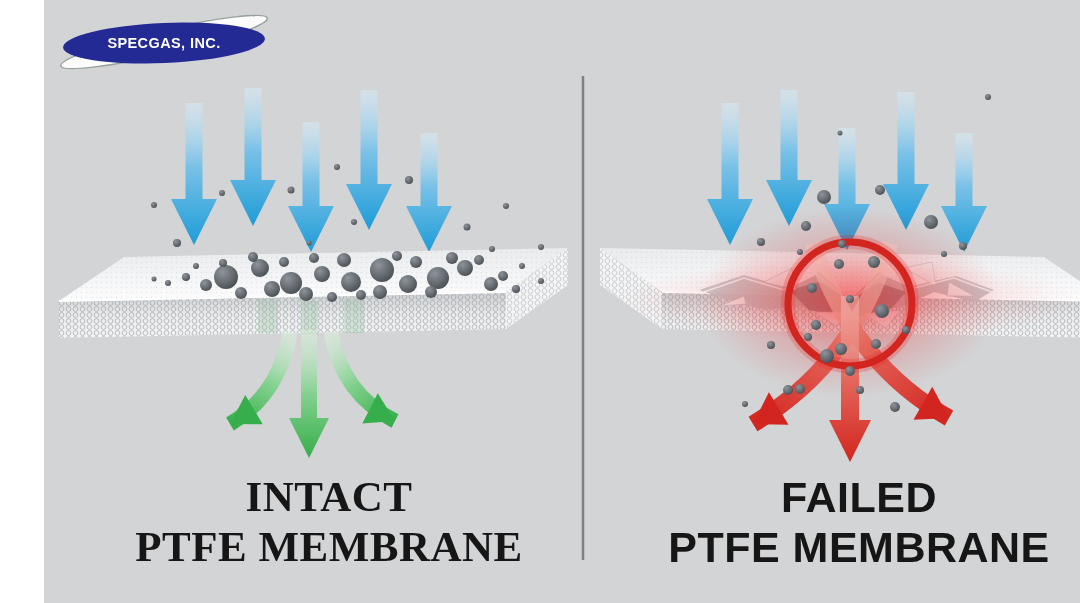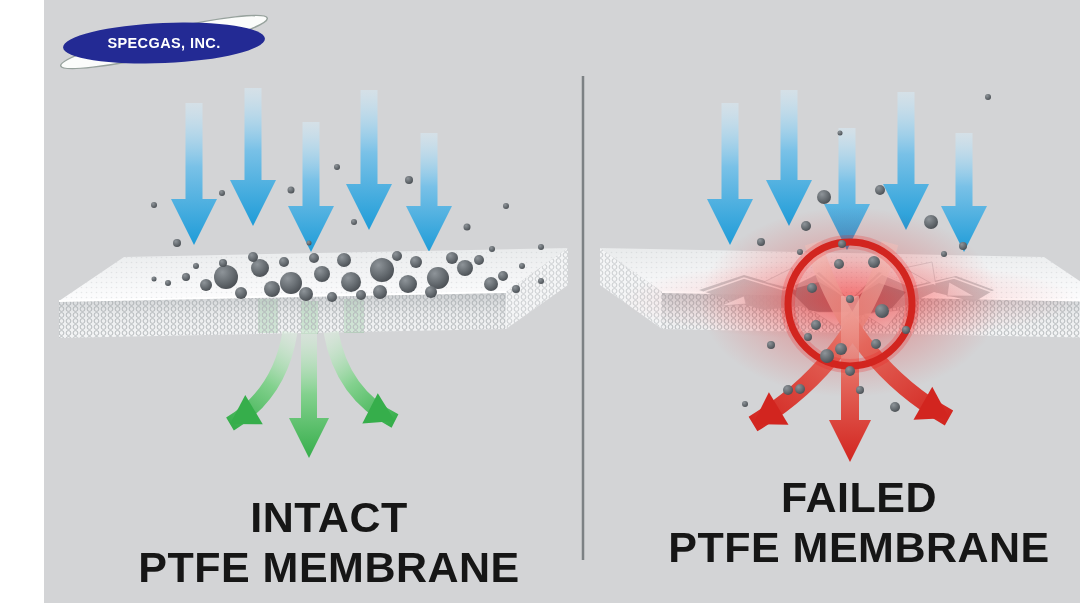--- a/index.html
+++ b/index.html
@@ -1,21 +1,21 @@
 <!DOCTYPE html>
 <html style="--background: #d3d4d6; --divider: #7c8184; --text: #161616; --logo-navy: #232a94; --logo-white: #fbfcfb; --logo-outline: #97a29d; --logo-textfill: #ffffff; --inflow-light: #d7ecf8; --inflow-mid: #79c1e7; --inflow-solid: #1e9cd8; --filtered-light: #dff2e1; --filtered-mid: #83d18e; --filtered-solid: #36ae4b; --leak-light: #f5beb7; --leak-mid: #e4675c; --leak-solid: #d2251f; --glow: #ed1c1c; --particle-light: #8e9499; --particle-mid: #646a6f; --particle-dark: #41454a; --membrane-face: #f4f5f6; --membrane-pore: #b6babd; --membrane-top_front: #fdfdfe; --membrane-top_back: #e9ebec; --membrane-edge: #ffffff; --membrane-shade: #9ba0a4; --membrane-tear_sag: #c2c6c9; --membrane-tear_hole: #969ba0; --membrane-shard: #f0f2f3; --membrane-shard_edge: #bfc3c6;"><head>
 <meta charset="utf-8">
 <style>
   html,body{margin:0;padding:0;}
   .stage{position:relative;width:1080px;height:603px;background:var(--background,#d3d4d6);overflow:hidden;
          font-family:"Liberation Sans",sans-serif;margin-left:44px;}
   .stage svg{position:absolute;inset:0;display:block;}
   .label{position:absolute;text-align:center;color:var(--text,#161616);
          font-weight:700;font-size:43px;line-height:50px;letter-spacing:.5px;}
-  #label-left{left:40px;top:492px;width:490px;}
+  #label-left{left:40px;top:472px;width:490px;font-family:Liberation Serif, serif;}
   #label-right{left:580px;top:472px;width:470px;}
   .logo-text{font-family:"Liberation Sans",sans-serif;font-weight:700;font-size:14.5px;letter-spacing:.4px;}
 </style>
 </head>
 <body>
 
 <div class="stage">
   <svg id="scene" viewBox="0 0 1080 603" width="1080" height="603">
     <defs>
       <linearGradient id="gradInflow" x1="0" y1="0" x2="0" y2="1">

